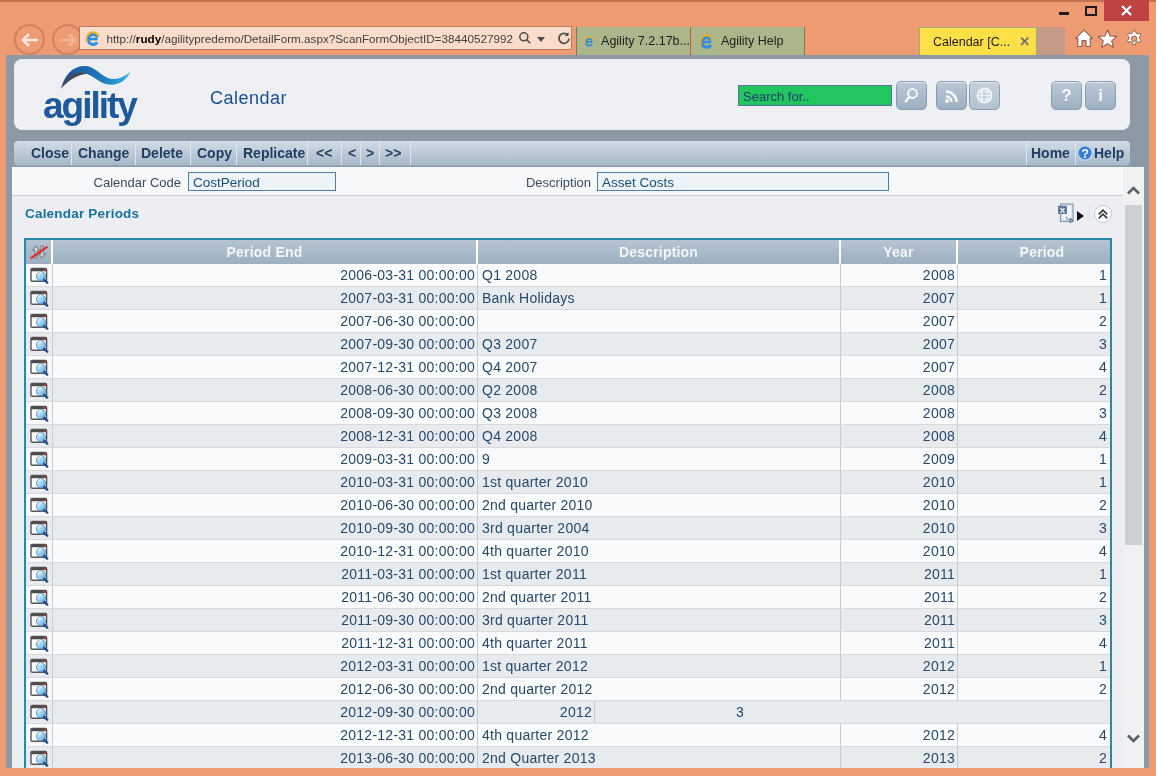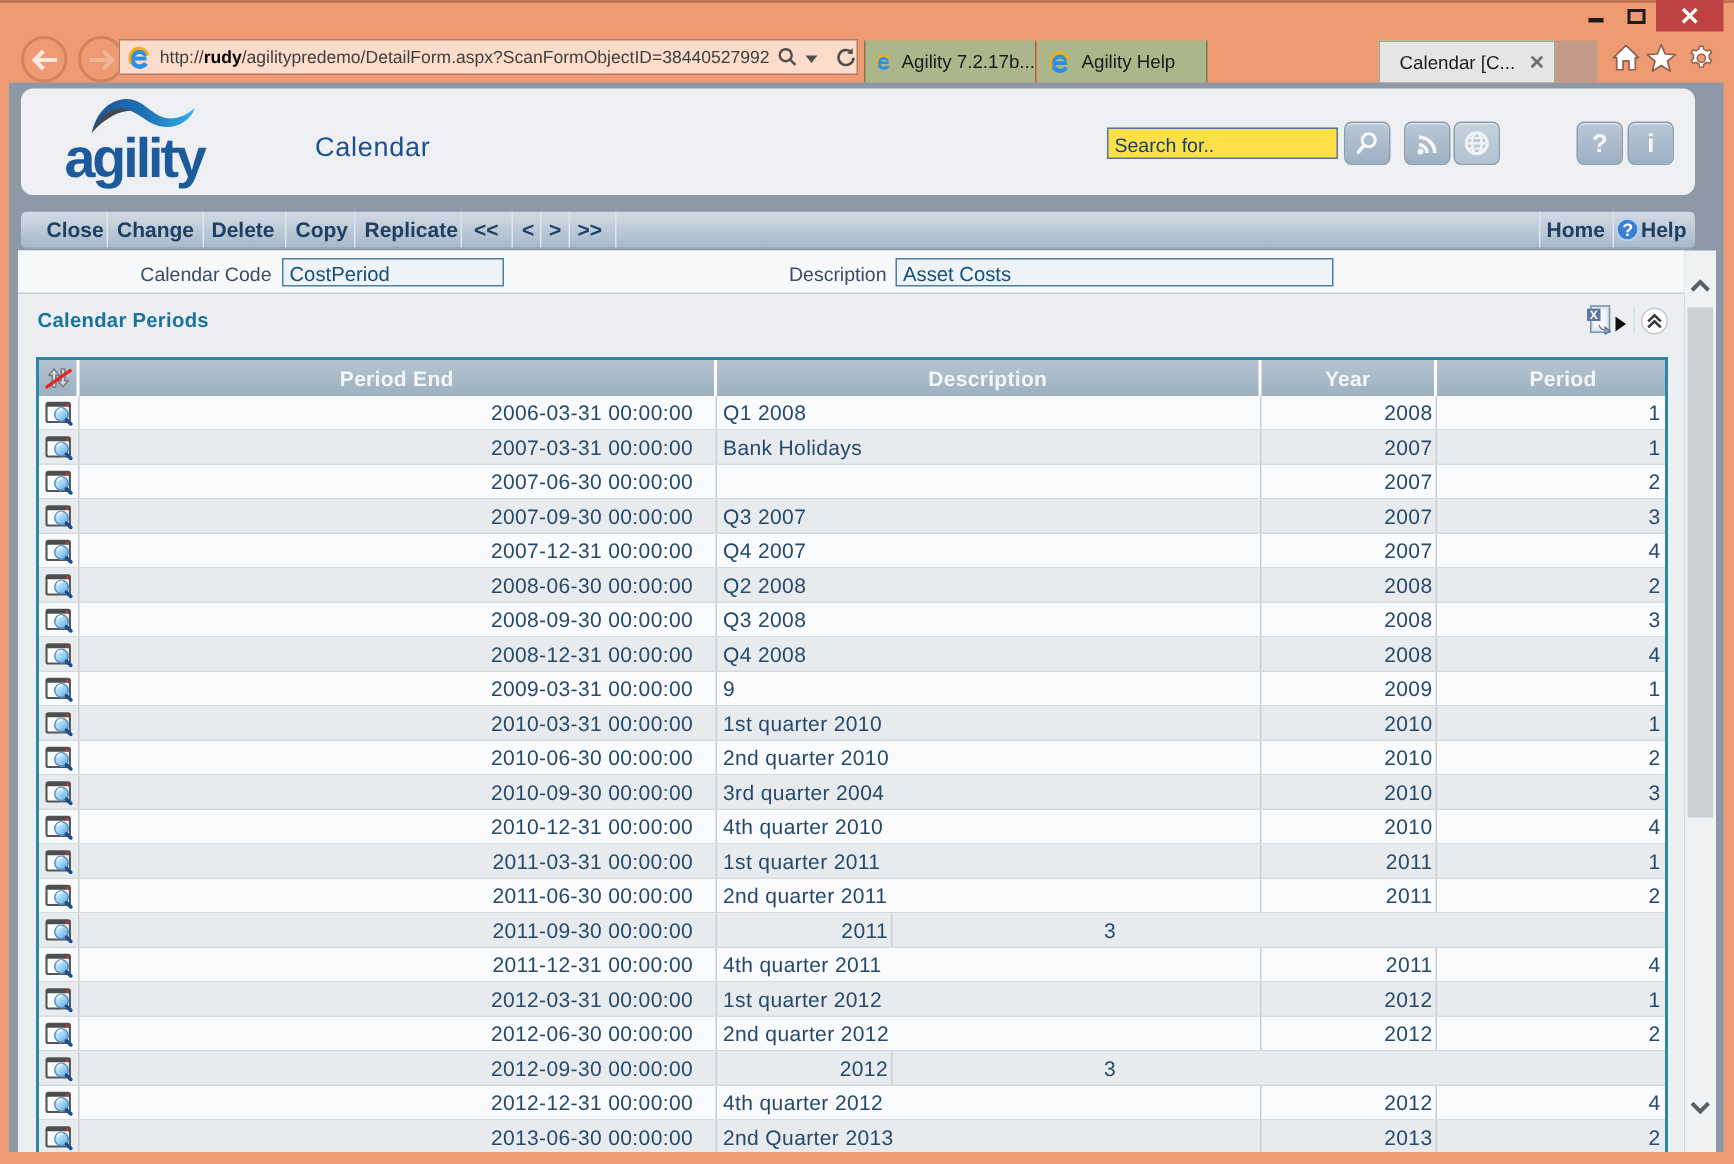--- a/index.html
+++ b/index.html
@@ -11,29 +11,29 @@
   .btn-close { left:1104px; top:0; width:45px; height:21px; background:#c04343; }
   .btn-close svg { position:absolute; left:16px; top:4px; }
   .navcirc { top:24px; width:31px; height:31px; border-radius:50%; border:2px solid #d2825f; display:flex; align-items:center; justify-content:center; }
   .addr { left:79px; top:26px; width:493px; height:24px; background:#fbdcca; border:1px solid #b97a5e; display:flex; align-items:center; }
   .addr .url { font-size:11.7px; color:#3e3e3e; white-space:nowrap; overflow:hidden; width:419px; }
   .addr .url b { color:#000; }
   .caret { width:0; height:0; border-left:4px solid transparent; border-right:4px solid transparent; border-top:5px solid #4e4e4e; }
   .tab { top:27px; height:28px; background:#abb78a; border-right:1px solid #94704f; display:flex; align-items:center; font-size:12.5px; color:#1c1c1c; }
   .lbl { margin-left:6px; white-space:nowrap; }
   .topline { left:0; top:0; width:1156px; height:2px; background:#c1734f; }
-  .tab-active { top:27px; height:28px; background:#e5e5e5; border:1px solid #9dad83; border-bottom:none; display:flex; align-items:center; font-size:12.5px; color:#1c1c1c; }
+  .tab-active { top:27px; height:28px; background:#fde047; border:1px solid #9dad83; border-bottom:none; display:flex; align-items:center; font-size:12.5px; color:#1c1c1c; }
   .stub { left:1037px; top:27px; width:28px; height:28px; background:#c59a86; }
   .xclose { color:#6b7075; font-size:13px; font-weight:bold; margin-left:auto; margin-right:7px; }
   
   .viewport { left:6px; top:55px; width:1143px; height:713px; background:#8d99a7; }
   .hpanel { left:8px; top:4px; width:1116px; height:71px; background:#edeff2; border-radius:8px; }
   .appname { left:29px; top:26px; font-size:37px; font-weight:bold; color:#1d5a9b; letter-spacing:-2px; }
   .pagetitle { left:196px; top:29px; font-size:18px; color:#1b4f94; letter-spacing:.5px; }
-  .searchbox { left:724px; top:26px; width:154px; height:21px; background:#fde047; border:1px solid #56769c; font-size:13px; color:#16406b; padding:2px 0 0 4px; font-family:"Liberation Sans",sans-serif; }
+  .searchbox { left:724px; top:26px; width:154px; height:21px; background:#22c55e; border:1px solid #56769c; font-size:13px; color:#16406b; padding:2px 0 0 4px; font-family:"Liberation Sans",sans-serif; }
   .hbtn { top:22px; width:31px; height:29px; border-radius:5px; border:1px solid #8b9dae; background:linear-gradient(#bac8d6,#9db0c2); display:flex; align-items:center; justify-content:center; box-shadow:inset 0 1px 0 rgba(255,255,255,.5); }
   .hbtn.lite { background:linear-gradient(#c6d1dc,#b2c2d0); }
   .hbtn .t { color:#f6f9fb; font-weight:bold; font-size:17px; }
   .toolbar { left:8px; top:86px; width:1116px; height:25px; border-radius:4px; background:linear-gradient(#d2dbe4,#a7b9c9); border-bottom:1px solid #95a8ba; }
   .tb { position:absolute; top:0; height:25px; line-height:24px; font-size:14px; font-weight:bold; color:#1e3e63; }
   .tsep { position:absolute; top:0px; width:1px; height:24px; background:#dde6ec; }
   .content { left:6px; top:112px; width:1111px; height:601px; background:#eceef1; }
   .formstrip { left:0; top:0; width:1111px; height:29px; background:#f6f8fa; border-bottom:1px solid #c9cdd2; }
   .flabel { position:absolute; top:8px; font-size:13px; color:#3a4c61; text-align:right; }
   .finput { position:absolute; top:5px; height:19px; border:1px solid #4d7ea3; background:#eef3f7; font-size:13.5px; color:#174f78; padding:1px 0 0 4px; font-family:"Liberation Sans",sans-serif; }
@@ -41,21 +41,21 @@
   
   .dtable { left:12px; top:71px; width:1088px; height:530px; border:2px solid #2b89a5; border-bottom:none; overflow:hidden; background:#f9fafb; }
   .thead { display:flex; height:24px; background:linear-gradient(#b6c4d1,#9cb0c0); color:#f3f6f9; font-size:14px; font-weight:bold; }
   .thead .c { border-right:2px solid #fdfdfd; display:flex; align-items:center; justify-content:center; letter-spacing:.2px; }
   .thead .c:last-child { border-right:none;padding-left:16px; }
   .row { display:flex; height:23px; font-size:14px; letter-spacing:.25px; color:#26496b; border-bottom:1px solid #d7dadd; background:#f9fafb; }
   .row:nth-child(even) { background:#e7ebee; }
   .row .c { border-right:1px solid #c9cdd2; display:flex; align-items:center; }
   .row .c:last-child { border-right:none; }
   .c.ico { width:27px; justify-content:center; }
-  .c.pe  { width:425px; justify-content:flex-end; padding-right:15px; }
+  .c.pe  { width:425px; justify-content:flex-end; padding-right:2px; }
   .c.de  { width:363px; padding-left:4px; }
   .c.yr  { width:117px; justify-content:flex-end; padding-right:2px; }
   .c.pd  { width:152px; justify-content:flex-end; padding-right:3px; }
   
   .sbar { left:1117px; top:112px; width:21px; height:601px; background:#f0f1f2; }
   .sthumb { left:2px; top:38px; width:17px; height:340px; background:#cdd0d3; }
 </style></head>
 <body>
   <div class="abs topline"></div>
 <svg width="0" height="0" style="position:absolute">
@@ -422,20 +422,21 @@
             <div class="c yr">2011</div>
             <div class="c pd">2</div>
           </div>
           <div class="row">
             <div class="c ico">
               <svg width="19" height="17" viewBox="0 0 19 17">
                 <use href="#winmag"></use>
               </svg>
             </div>
             <div class="c pe">2011-09-30 00:00:00</div>
+            <div class="c de">3rd quarter 2011</div>
             <div class="c yr">2011</div>
             <div class="c pd">3</div>
           </div>
           <div class="row">
             <div class="c ico">
               <svg width="19" height="17" viewBox="0 0 19 17">
                 <use href="#winmag"></use>
               </svg>
             </div>
             <div class="c pe">2011-12-31 00:00:00</div>

